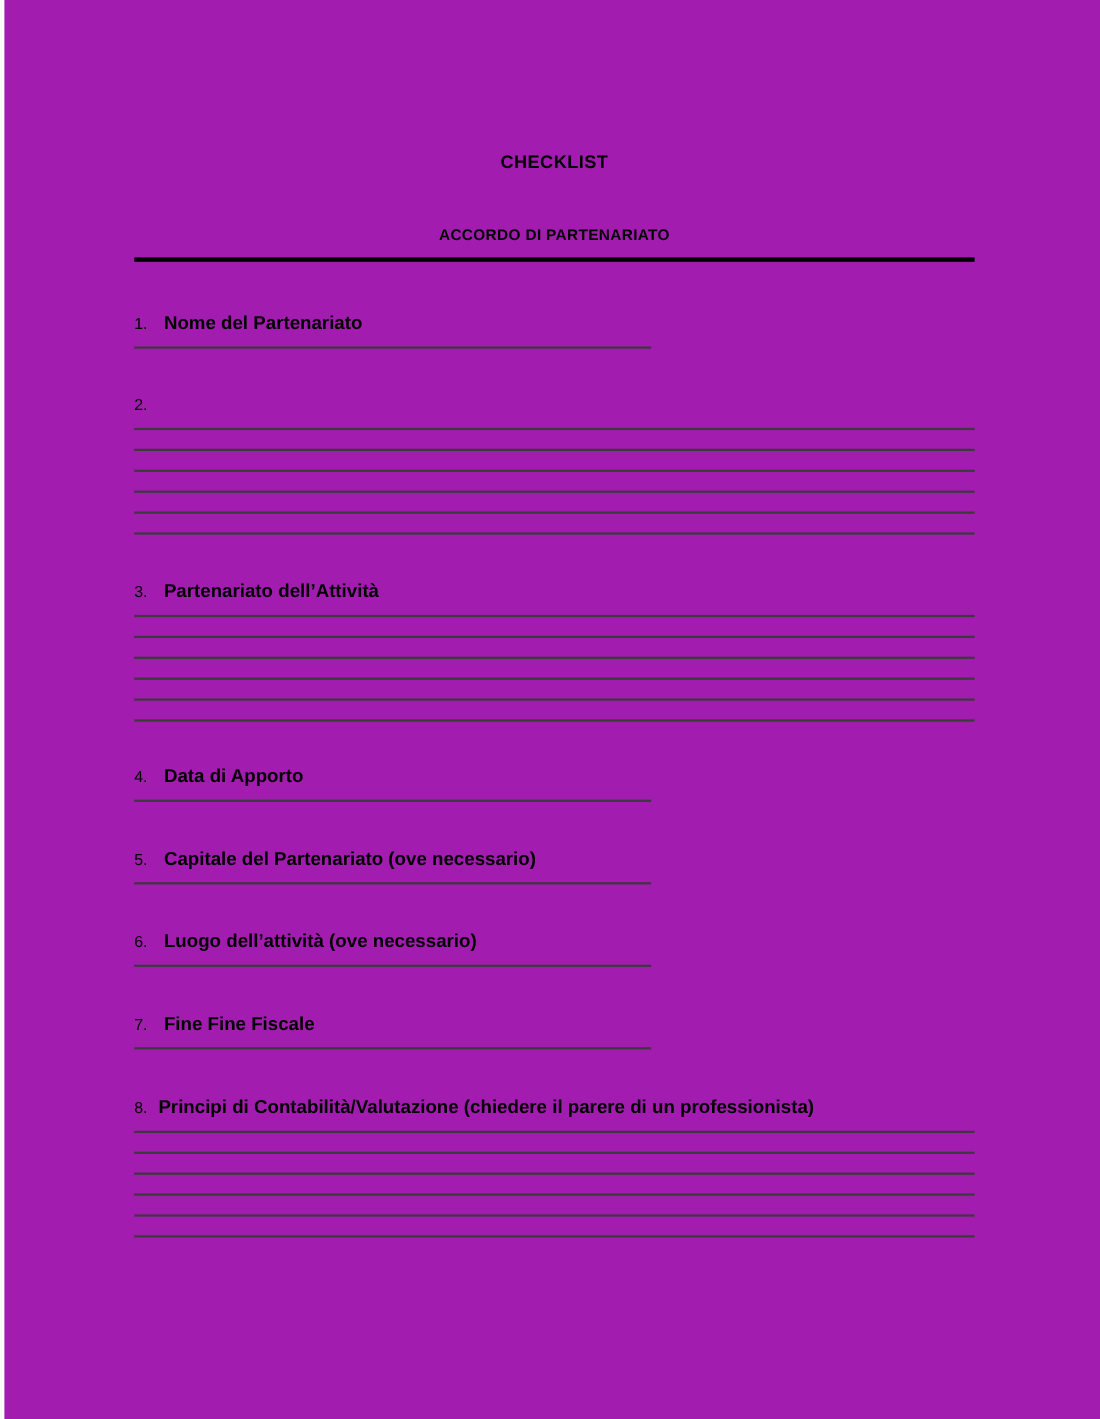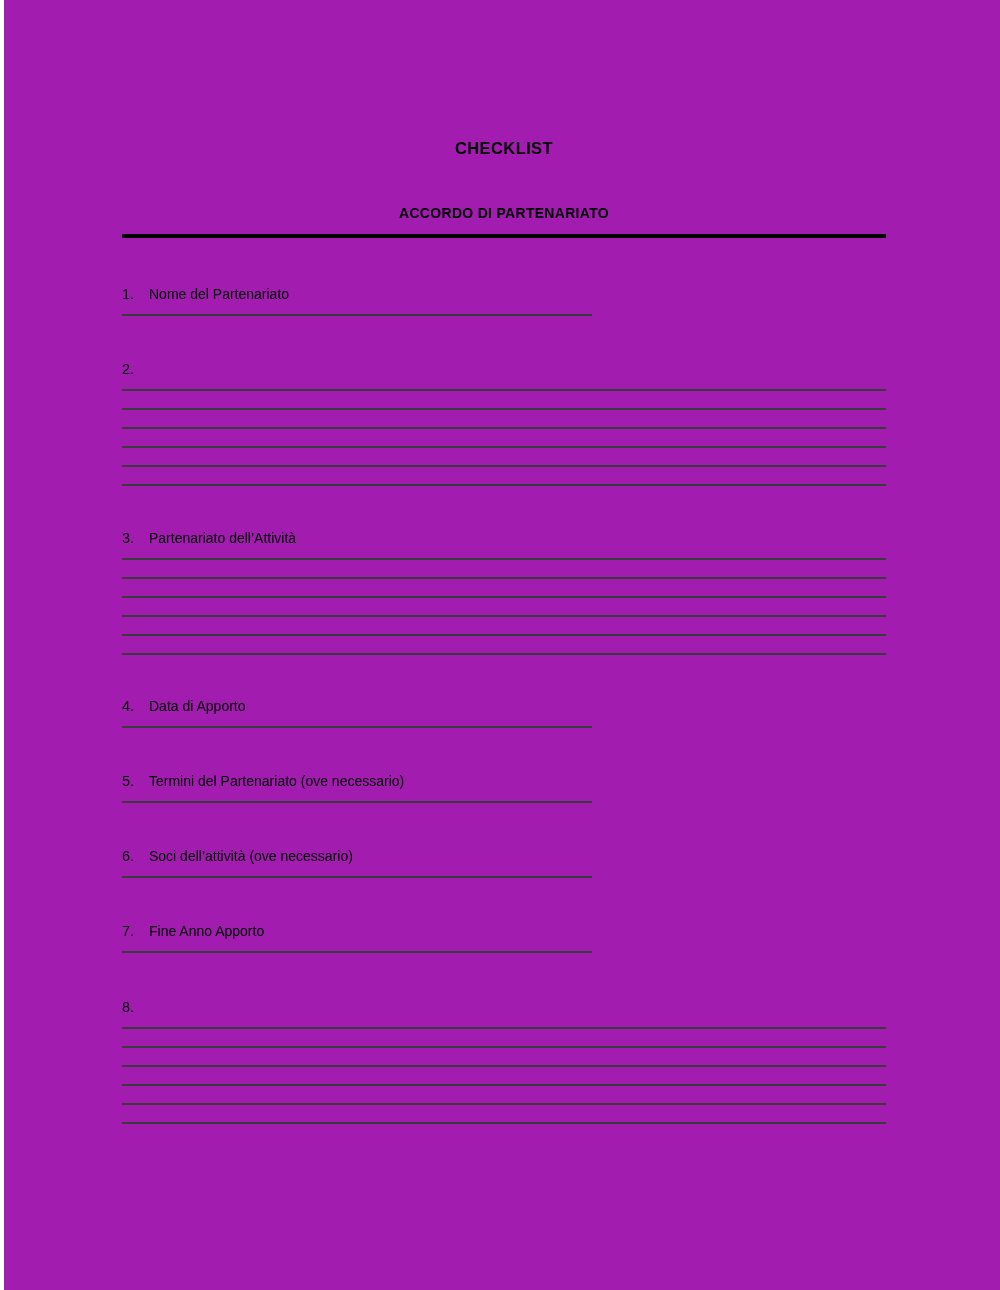--- a/index.html
+++ b/index.html
@@ -83,21 +83,22 @@
   .item-num {
     width: 27px;
     flex: 0 0 27px;
     font-size: 14.5px;
   }
   .item-num.tight {
     width: 22px;
     flex: 0 0 22px;
   }
   .item-label {
-    font-size: 14px;
+    font-size: 17px;
+    font-weight: bold;
   }
 
   
   .rules {
     position: relative;
     margin-top: 11px;
   }
   .rule {
     height: 0;
     border-top: 2px solid #3a3a3a;
@@ -167,47 +168,48 @@
           <span class="item-num">4.</span>
           <span class="item-label">Data di Apporto</span>
         </div>
         <div class="rules">
           <div class="rule short"></div>
         </div>
       </div>
       <div class="item" style="top: 772px;">
         <div class="item-head">
           <span class="item-num">5.</span>
-          <span class="item-label">Termini del Partenariato (ove necessario)</span>
+          <span class="item-label">Capitale del Partenariato (ove necessario)</span>
         </div>
         <div class="rules">
           <div class="rule short"></div>
         </div>
       </div>
       <div class="item" style="top: 847px;">
         <div class="item-head">
           <span class="item-num">6.</span>
-          <span class="item-label">Soci dell’attività (ove necessario)</span>
+          <span class="item-label">Luogo dell’attività (ove necessario)</span>
         </div>
         <div class="rules">
           <div class="rule short"></div>
         </div>
       </div>
       <div class="item" style="top: 922px;">
         <div class="item-head">
           <span class="item-num">7.</span>
-          <span class="item-label">Fine Anno Apporto</span>
+          <span class="item-label">Fine Fine Fiscale</span>
         </div>
         <div class="rules">
           <div class="rule short"></div>
         </div>
       </div>
       <div class="item" style="top: 998px;">
         <div class="item-head">
           <span class="item-num tight">8.</span>
+          <span class="item-label">Principi di Contabilità/Valutazione (chiedere il parere di un professionista)</span>
         </div>
         <div class="rules">
           <div class="rule long"></div>
           <div class="rule long"></div>
           <div class="rule long"></div>
           <div class="rule long"></div>
           <div class="rule long"></div>
           <div class="rule long"></div>
         </div>
       </div>

